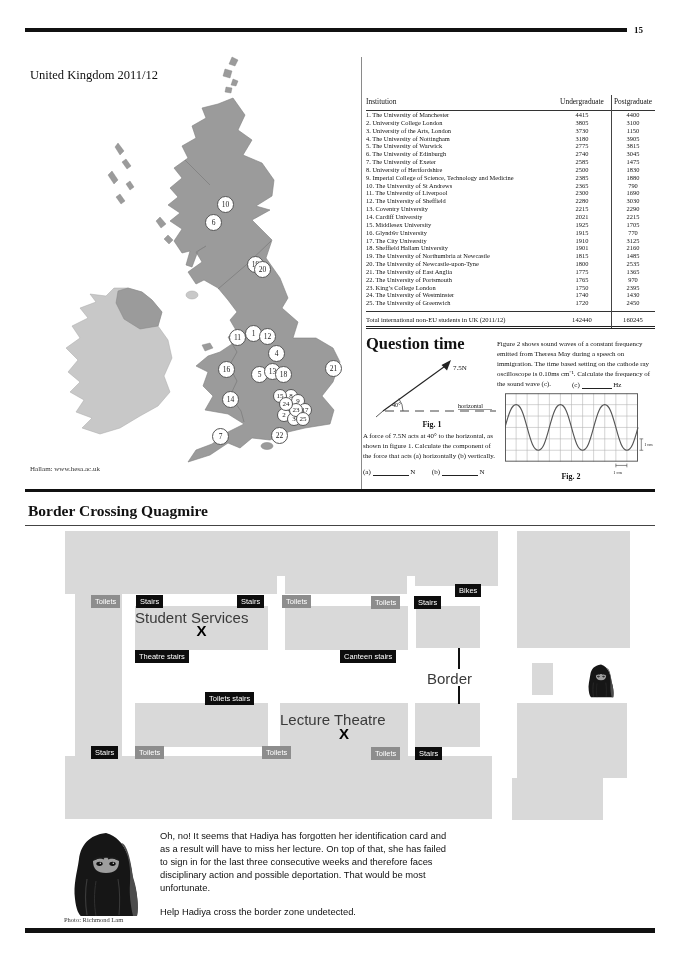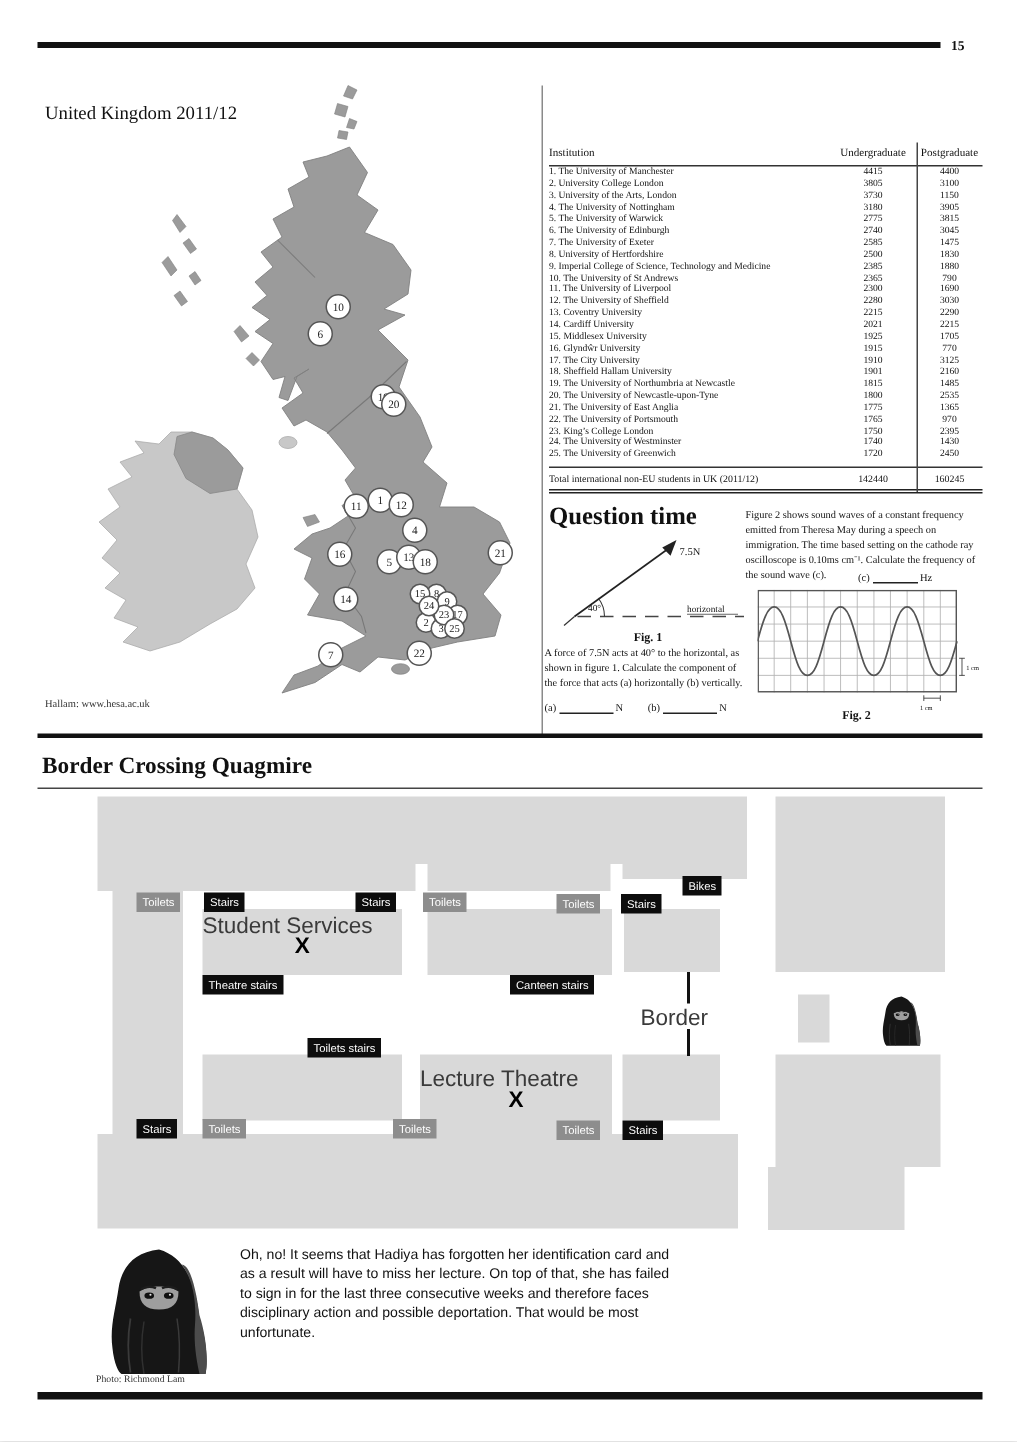--- a/index.html
+++ b/index.html
@@ -382,20 +382,21 @@
       <ellipse cx="36.5" cy="34.8" rx="3.2" ry="2.1" fill="#101010"></ellipse>
       <ellipse cx="49.5" cy="34.8" rx="3.2" ry="2.1" fill="#101010"></ellipse>
       <circle cx="37.3" cy="34.2" r="0.7" fill="#e8e8e8"></circle>
       <circle cx="50.3" cy="34.2" r="0.7" fill="#e8e8e8"></circle>
     </g>
   </svg>
   <div class="photocap">Photo: Richmond Lam</div>
 
   <div class="story">
     <p>Oh, no! It seems that Hadiya has forgotten her identification card and as a result will have to miss her lecture. On top of that, she has failed to sign in for the last three consecutive weeks and therefore faces disciplinary action and possible deportation. That would be most unfortunate.</p>
+    <p>Help Hadiya cross the border zone undetected.</p>
   </div>
 
   <div class="rule" style="left:25px;top:928px;width:630px;height:4.5px;"></div>
 
 <div class="chip chip-gray" style="left: 91px; top: 595px;">Toilets</div>
     <div class="chip chip-black" style="left: 136px; top: 595px;">Stairs</div>
     <div class="chip chip-black" style="left: 237px; top: 595px;">Stairs</div>
     <div class="chip chip-gray" style="left: 282px; top: 595px;">Toilets</div>
     <div class="chip chip-gray" style="left: 371px; top: 596px;">Toilets</div>
     <div class="chip chip-black" style="left: 414px; top: 596px;">Stairs</div>

